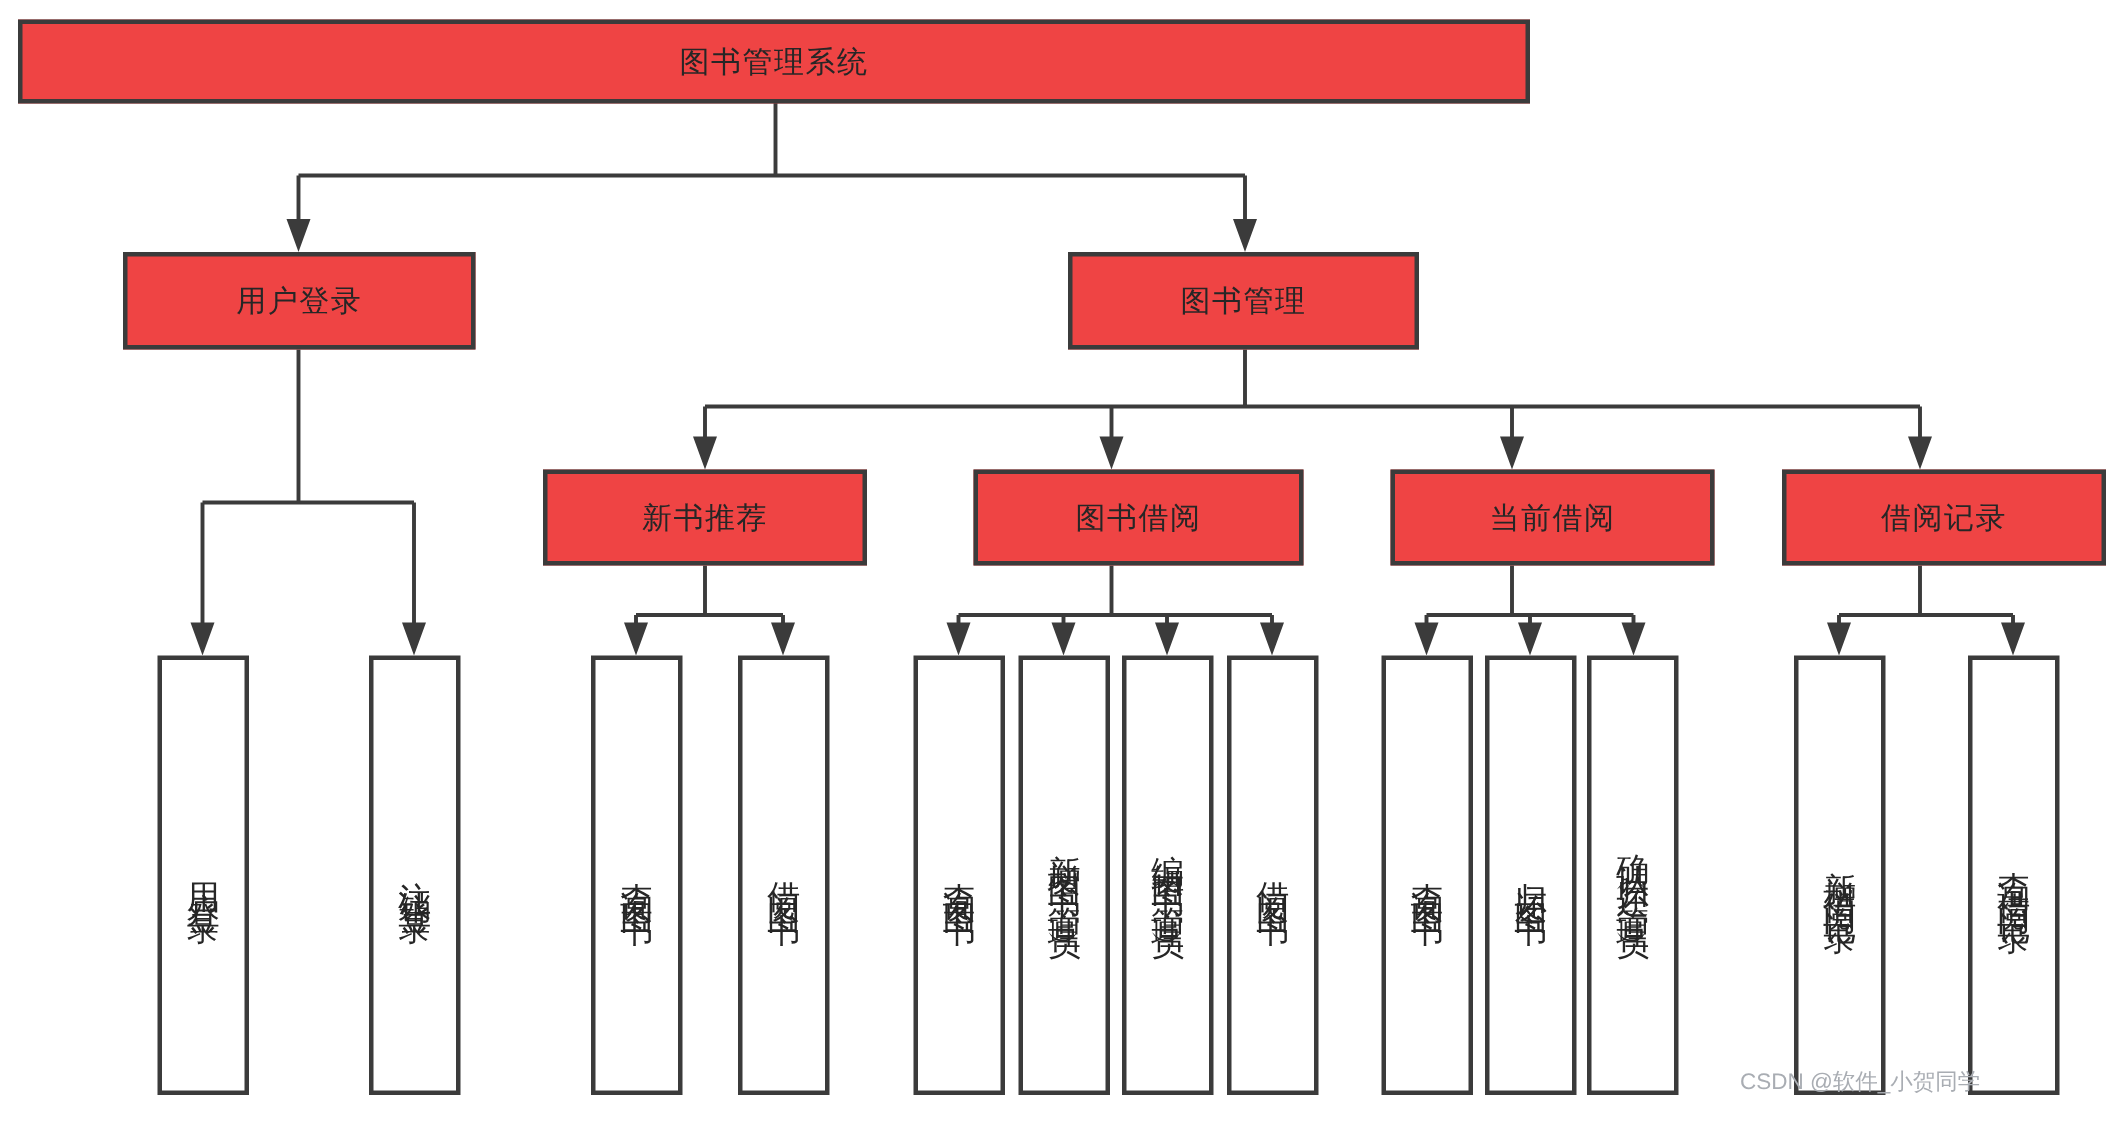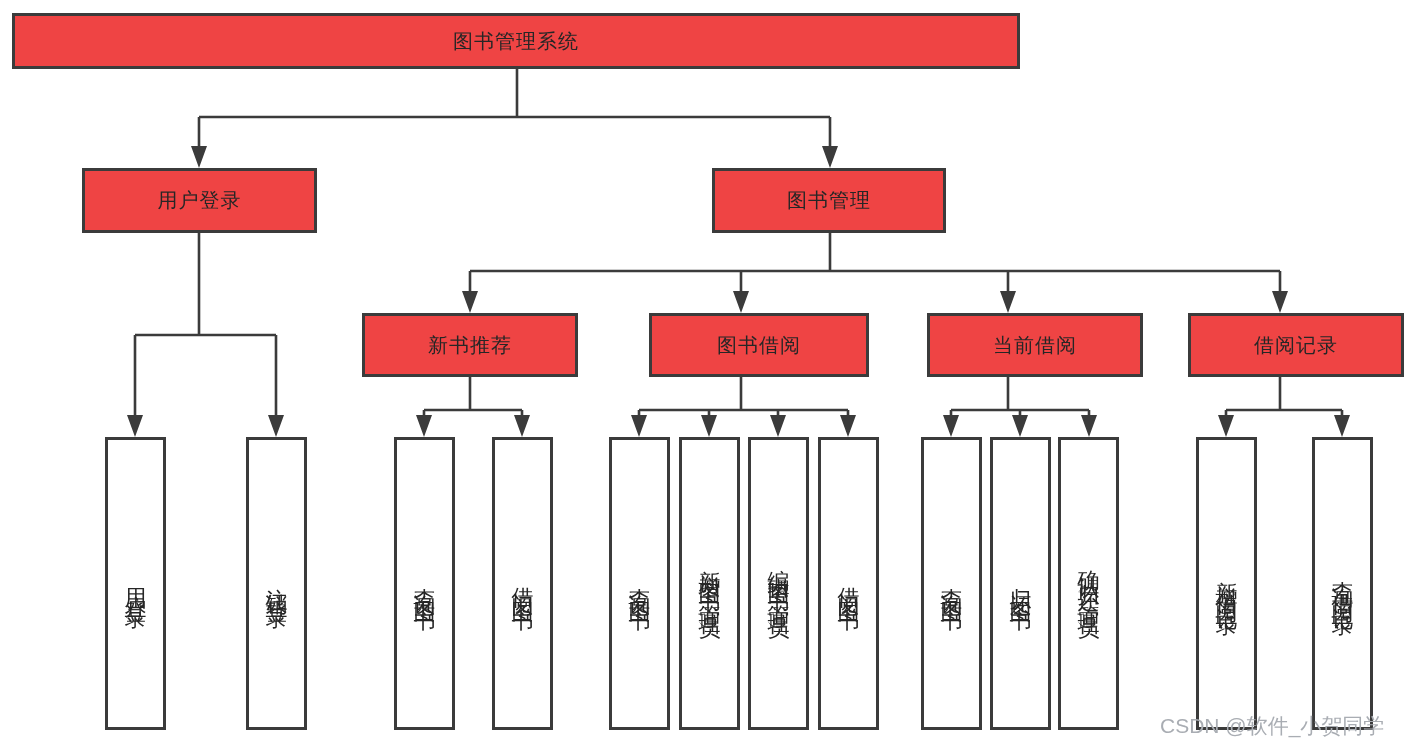--- a/index.html
+++ b/index.html
@@ -45,21 +45,21 @@
     white-space: nowrap;
     font-size: 22px;
     line-height: 1;
     letter-spacing: 7px;
     color: #262626;
   }
   #watermark {
     position: absolute;
     left: 1160px;
     top: 712px;
-    font-size: 21px;
+    font-size: 15px;
     color: #a9adb3;
     white-space: nowrap;
     z-index: 3;
   }
 </style>
 </head>
 <body>
 
 <div id="canvas">
 

